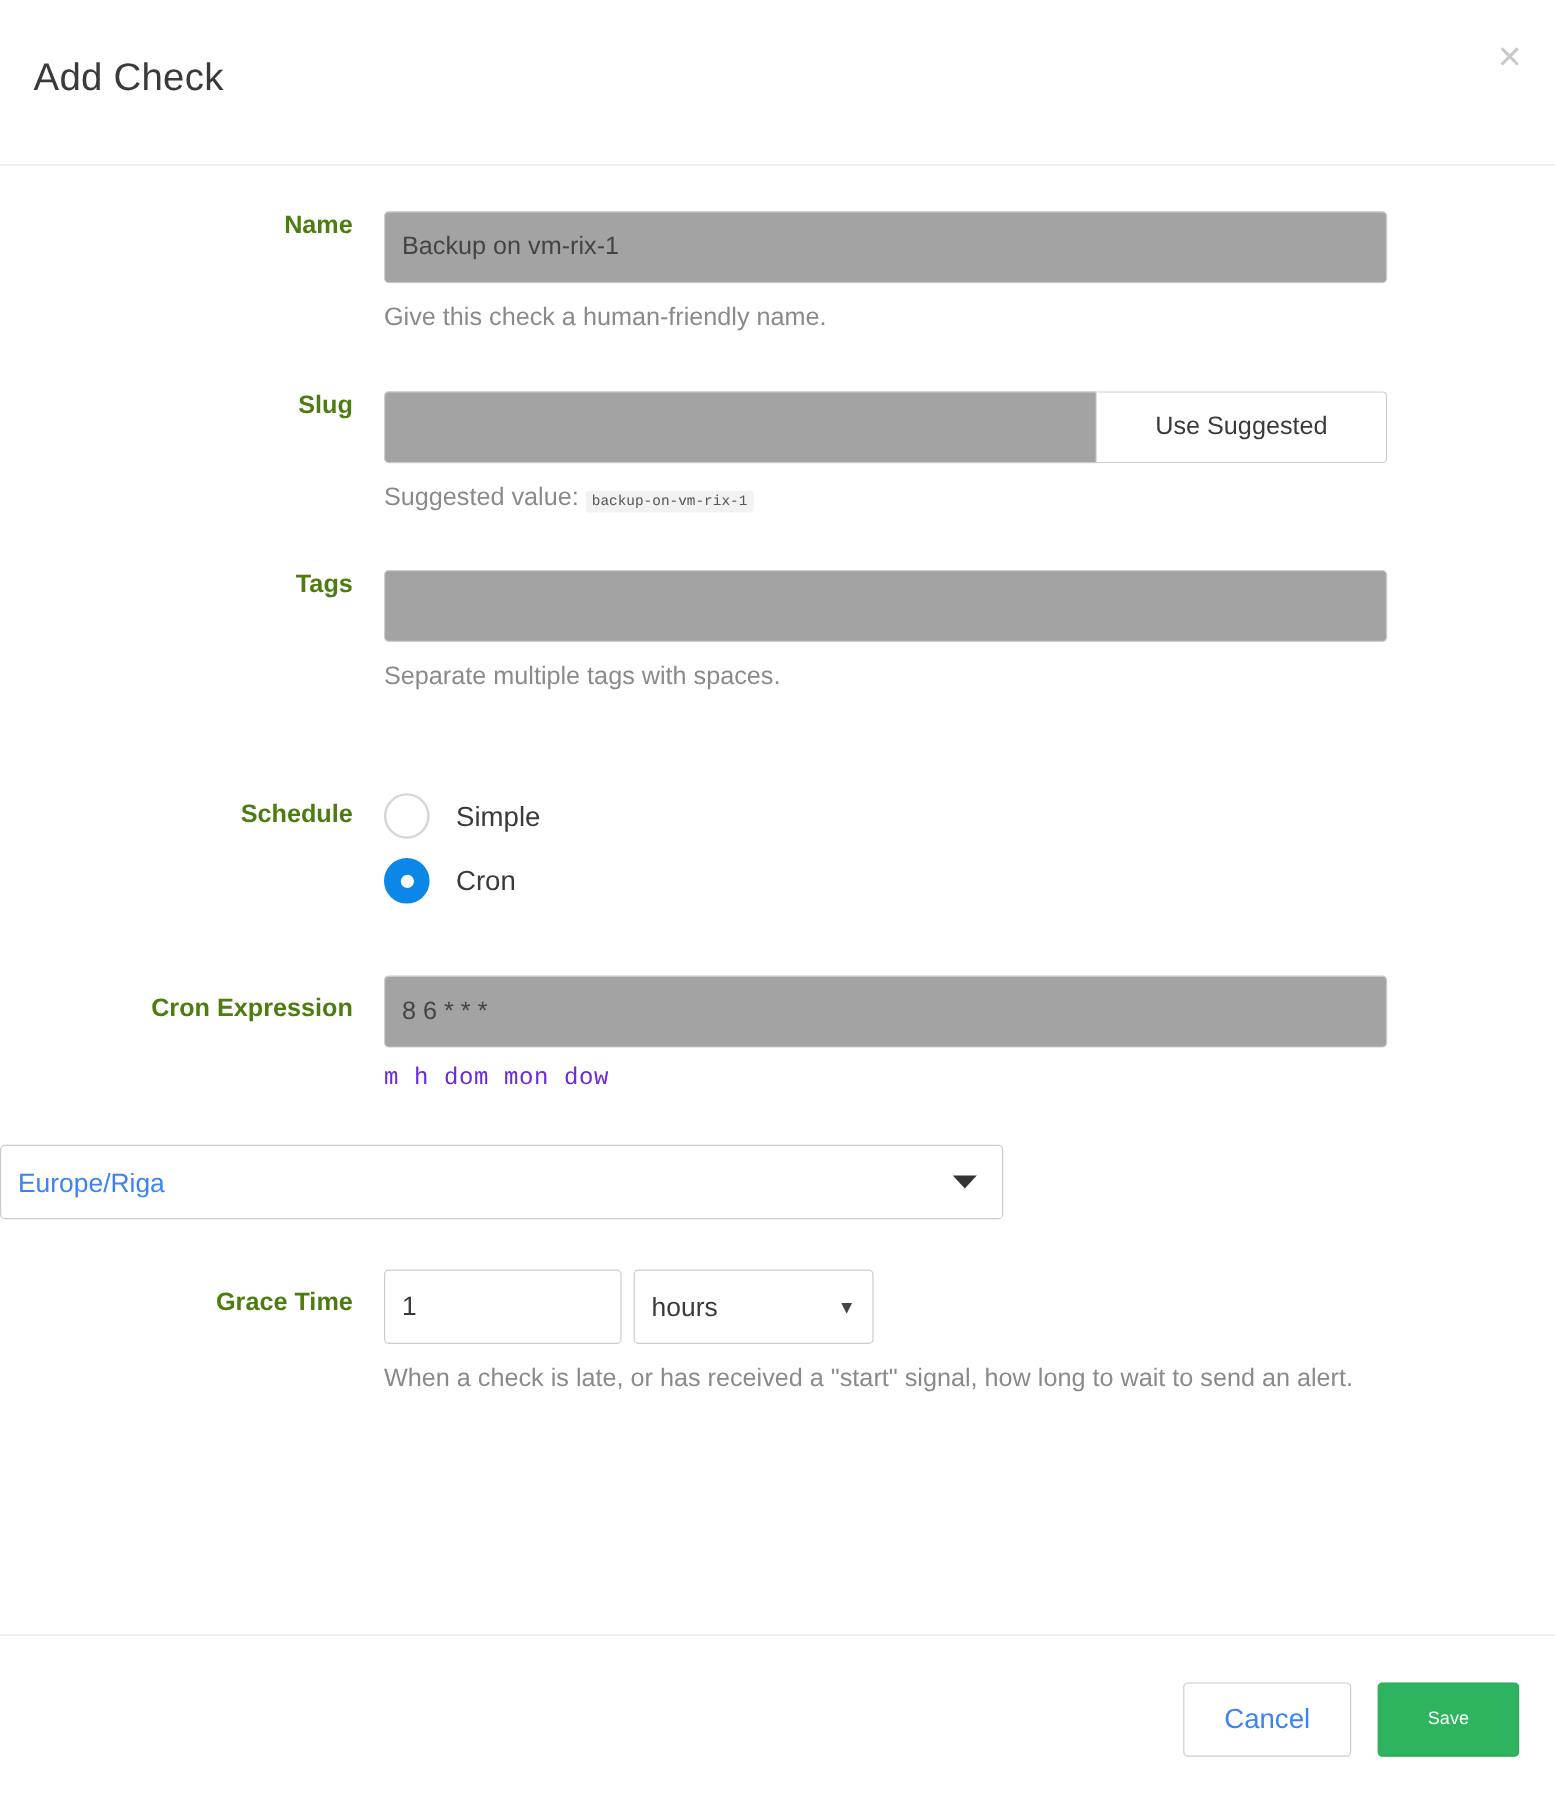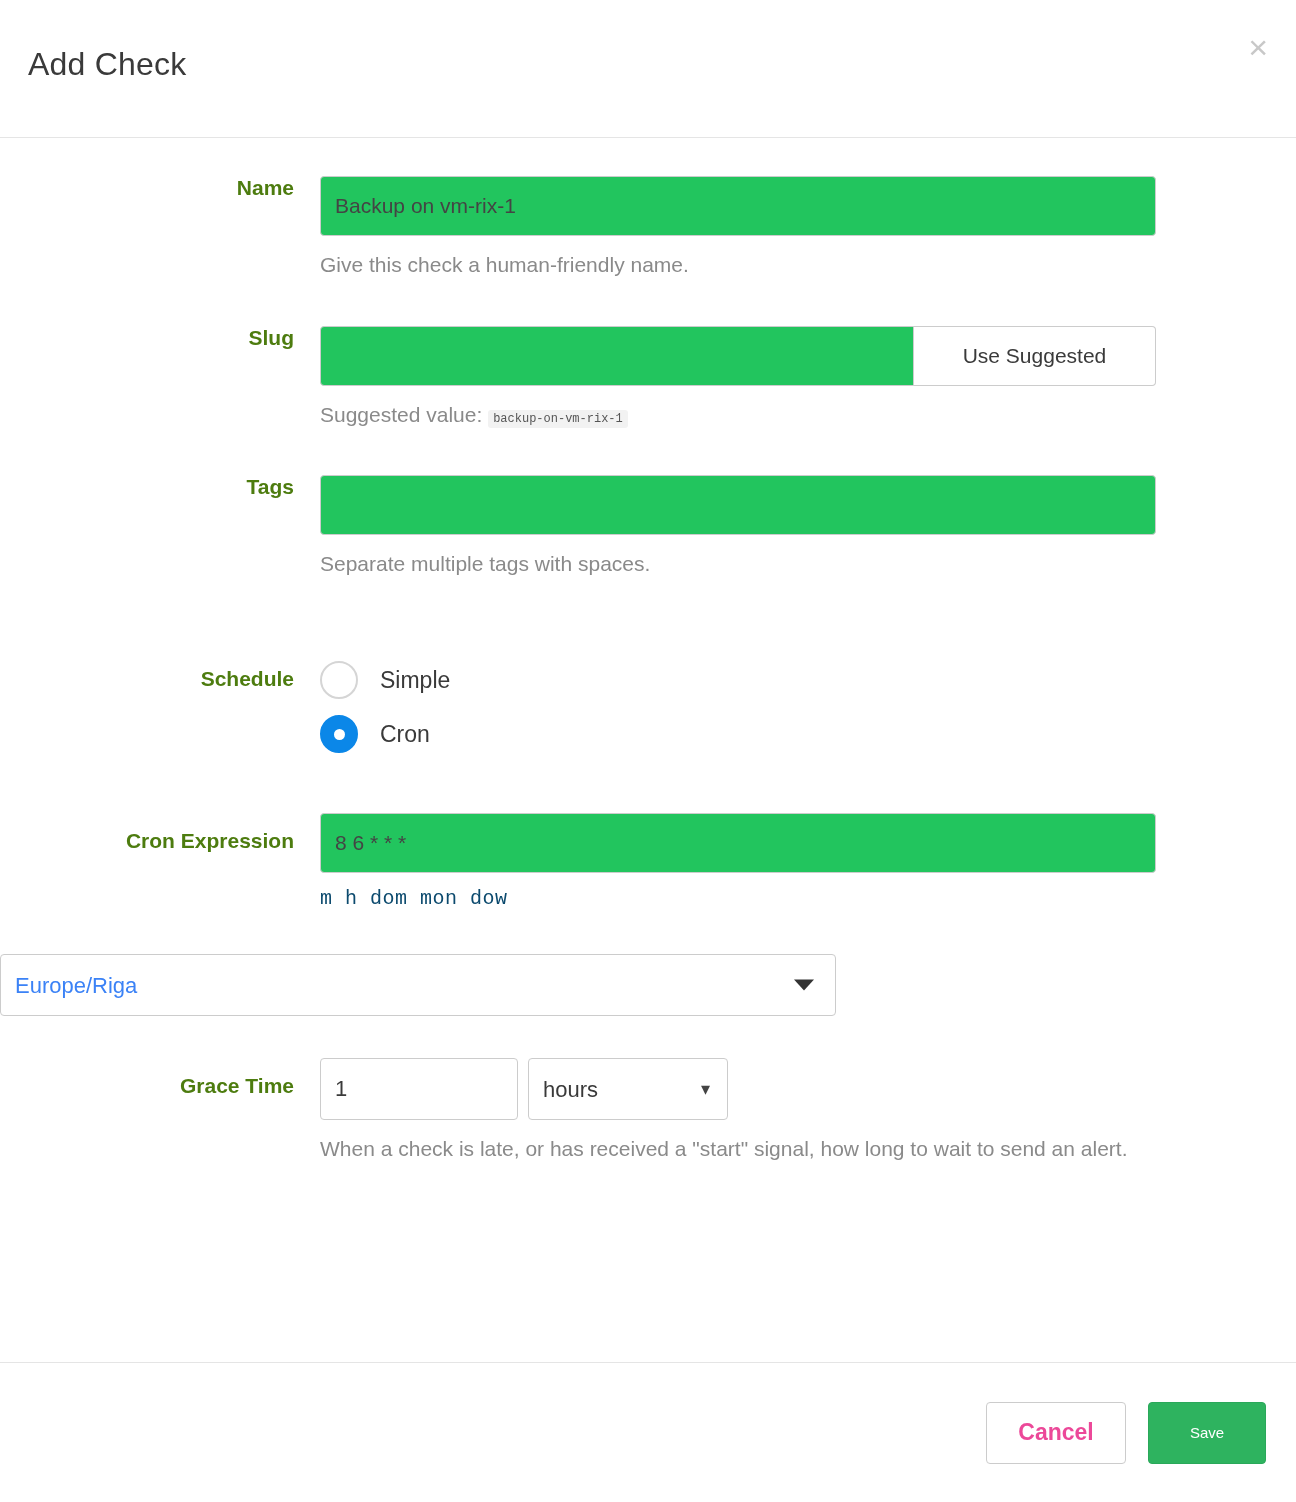--- a/index.html
+++ b/index.html
@@ -80,21 +80,21 @@
   input.text-input {
     width: 836px;
     height: 60px;
     border: 1px solid #ccc;
     border-radius: 4px;
     padding: 6px 14px;
     font-size: 21px;
     color: #444;
     font-family: "Liberation Sans", sans-serif;
     outline: none;
-    background: #22c55e;
+    background: #a3a3a3;
   }
   input.text-input::placeholder { color: #a0a0a0; }
   .input-group {
     display: flex;
     width: 836px;
   }
   .input-group input.text-input {
     width: 594px;
     border-top-right-radius: 0;
     border-bottom-right-radius: 0;
@@ -152,21 +152,21 @@
     background: #fff;
   }
   .radio-label {
     margin-left: 22px;
     font-size: 23px;
     color: #3a3a3a;
   }
   .cron-hint {
     font-family: "Liberation Mono", monospace;
     font-size: 20px;
-    color: #0c4a6e;
+    color: #6d28d9;
     margin-top: 14px;
     letter-spacing: 0.5px;
   }
   .select-wrap {
     position: relative;
     width: 836px;
   }
   select.tz-select {
     width: 836px;
     height: 62px;
@@ -242,24 +242,23 @@
     padding-right: 30px;
     gap: 22px;
   }
   .btn-cancel {
     width: 140px;
     height: 62px;
     border: 1px solid #ccc;
     border-radius: 4px;
     background: #fff;
     font-size: 23px;
-    color: #ec4899;
-    font-family: "Liberation Sans", sans-serif;
-    cursor: pointer;
-    font-weight: bold;
+    color: #3b82f6;
+    font-family: "Liberation Sans", sans-serif;
+    cursor: pointer;
   }
   .btn-save {
     width: 118px;
     height: 62px;
     border: 1px solid #2aa85a;
     border-radius: 4px;
     background: #2eb35f;
     font-size: 15px;
     color: #fff;
     font-family: "Liberation Sans", sans-serif;

